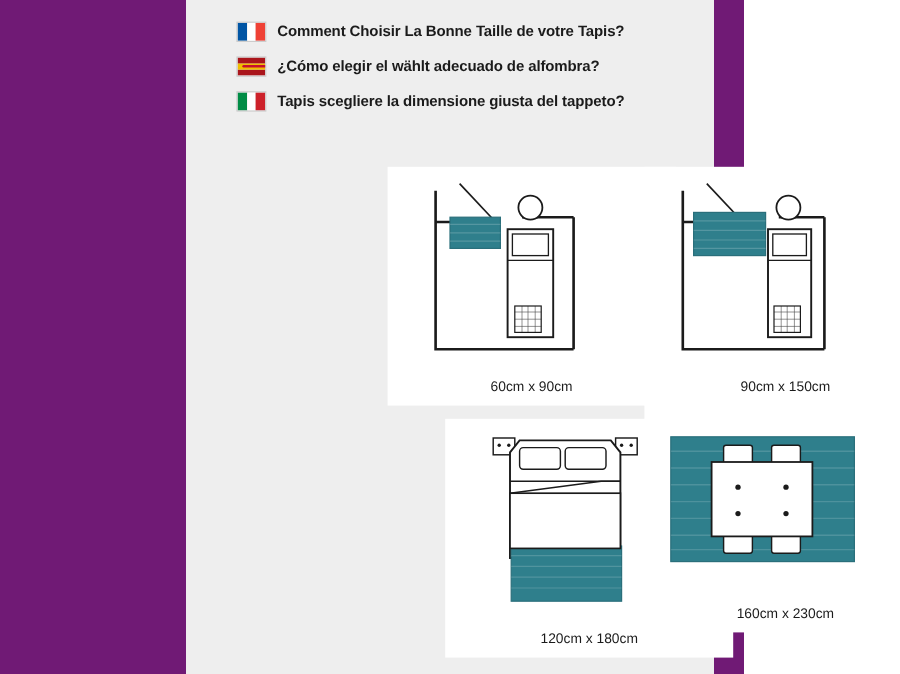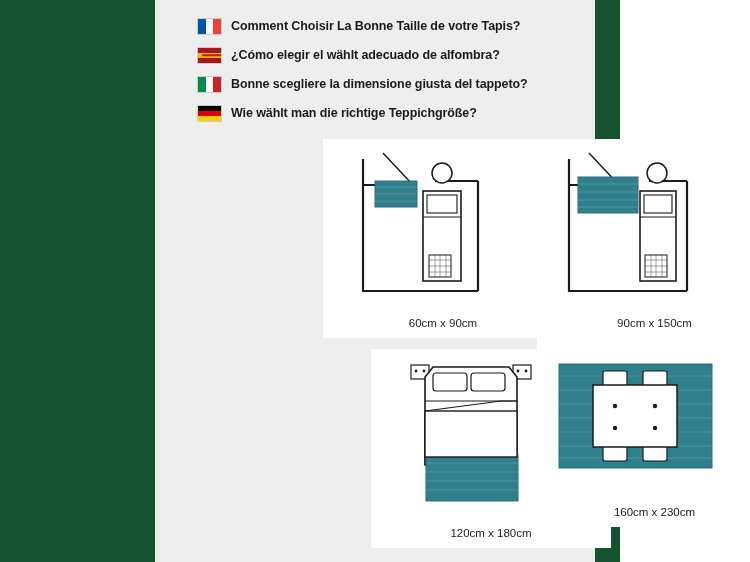--- a/index.html
+++ b/index.html
@@ -10,21 +10,21 @@
   body {
     width: 750px;
     height: 562px;
     font-family: "Liberation Sans", sans-serif;
     overflow: hidden;
   }
   #page {
     position: relative;
     width: 620px;
     height: 562px;
-    background: #14532d;
+    background: #701a75;
   }
   .panel {
     position: absolute;
     left: 155px;
     top: 0;
     width: 440px;
     height: 562px;
     background: #eeeeee;
   }
   
@@ -128,31 +128,23 @@
         </span>
         <span class="headline-text">¿Cómo elegir el wählt adecuado de alfombra?</span>
       </div>
 
       <div class="headline-row">
         <span class="flag vertical">
           <span style="background:#008c45"></span>
             <span style="background:#ffffff"></span>
             <span style="background:#cd212a"></span>
         </span>
-        <span class="headline-text">Bonne scegliere la dimensione giusta del tappeto?</span>
-      </div>
-
-      <div class="headline-row">
-        <span class="flag horizontal">
-          <span style="background:#000000"></span>
-            <span style="background:#dd0000"></span>
-            <span style="background:#ffce00"></span>
-        </span>
-        <span class="headline-text">Wie wählt man die richtige Teppichgröße?</span>
-      </div>
+        <span class="headline-text">Tapis scegliere la dimensione giusta del tappeto?</span>
+      </div>
+
 
     </div>
 
     <div class="card" id="card-1">
       <div class="svg-wrap">
         <svg viewBox="0 0 202 172" width="202" height="172">
 
           <path d="M40 20 L40 152 L155 152" fill="none" stroke="#1b1b1b" stroke-width="2.2"></path>
           <path d="M40 46 L90 46" fill="none" stroke="#1b1b1b" stroke-width="2.2"></path>
           <path d="M155 42 L155 152" fill="none" stroke="#1b1b1b" stroke-width="2.2"></path>

